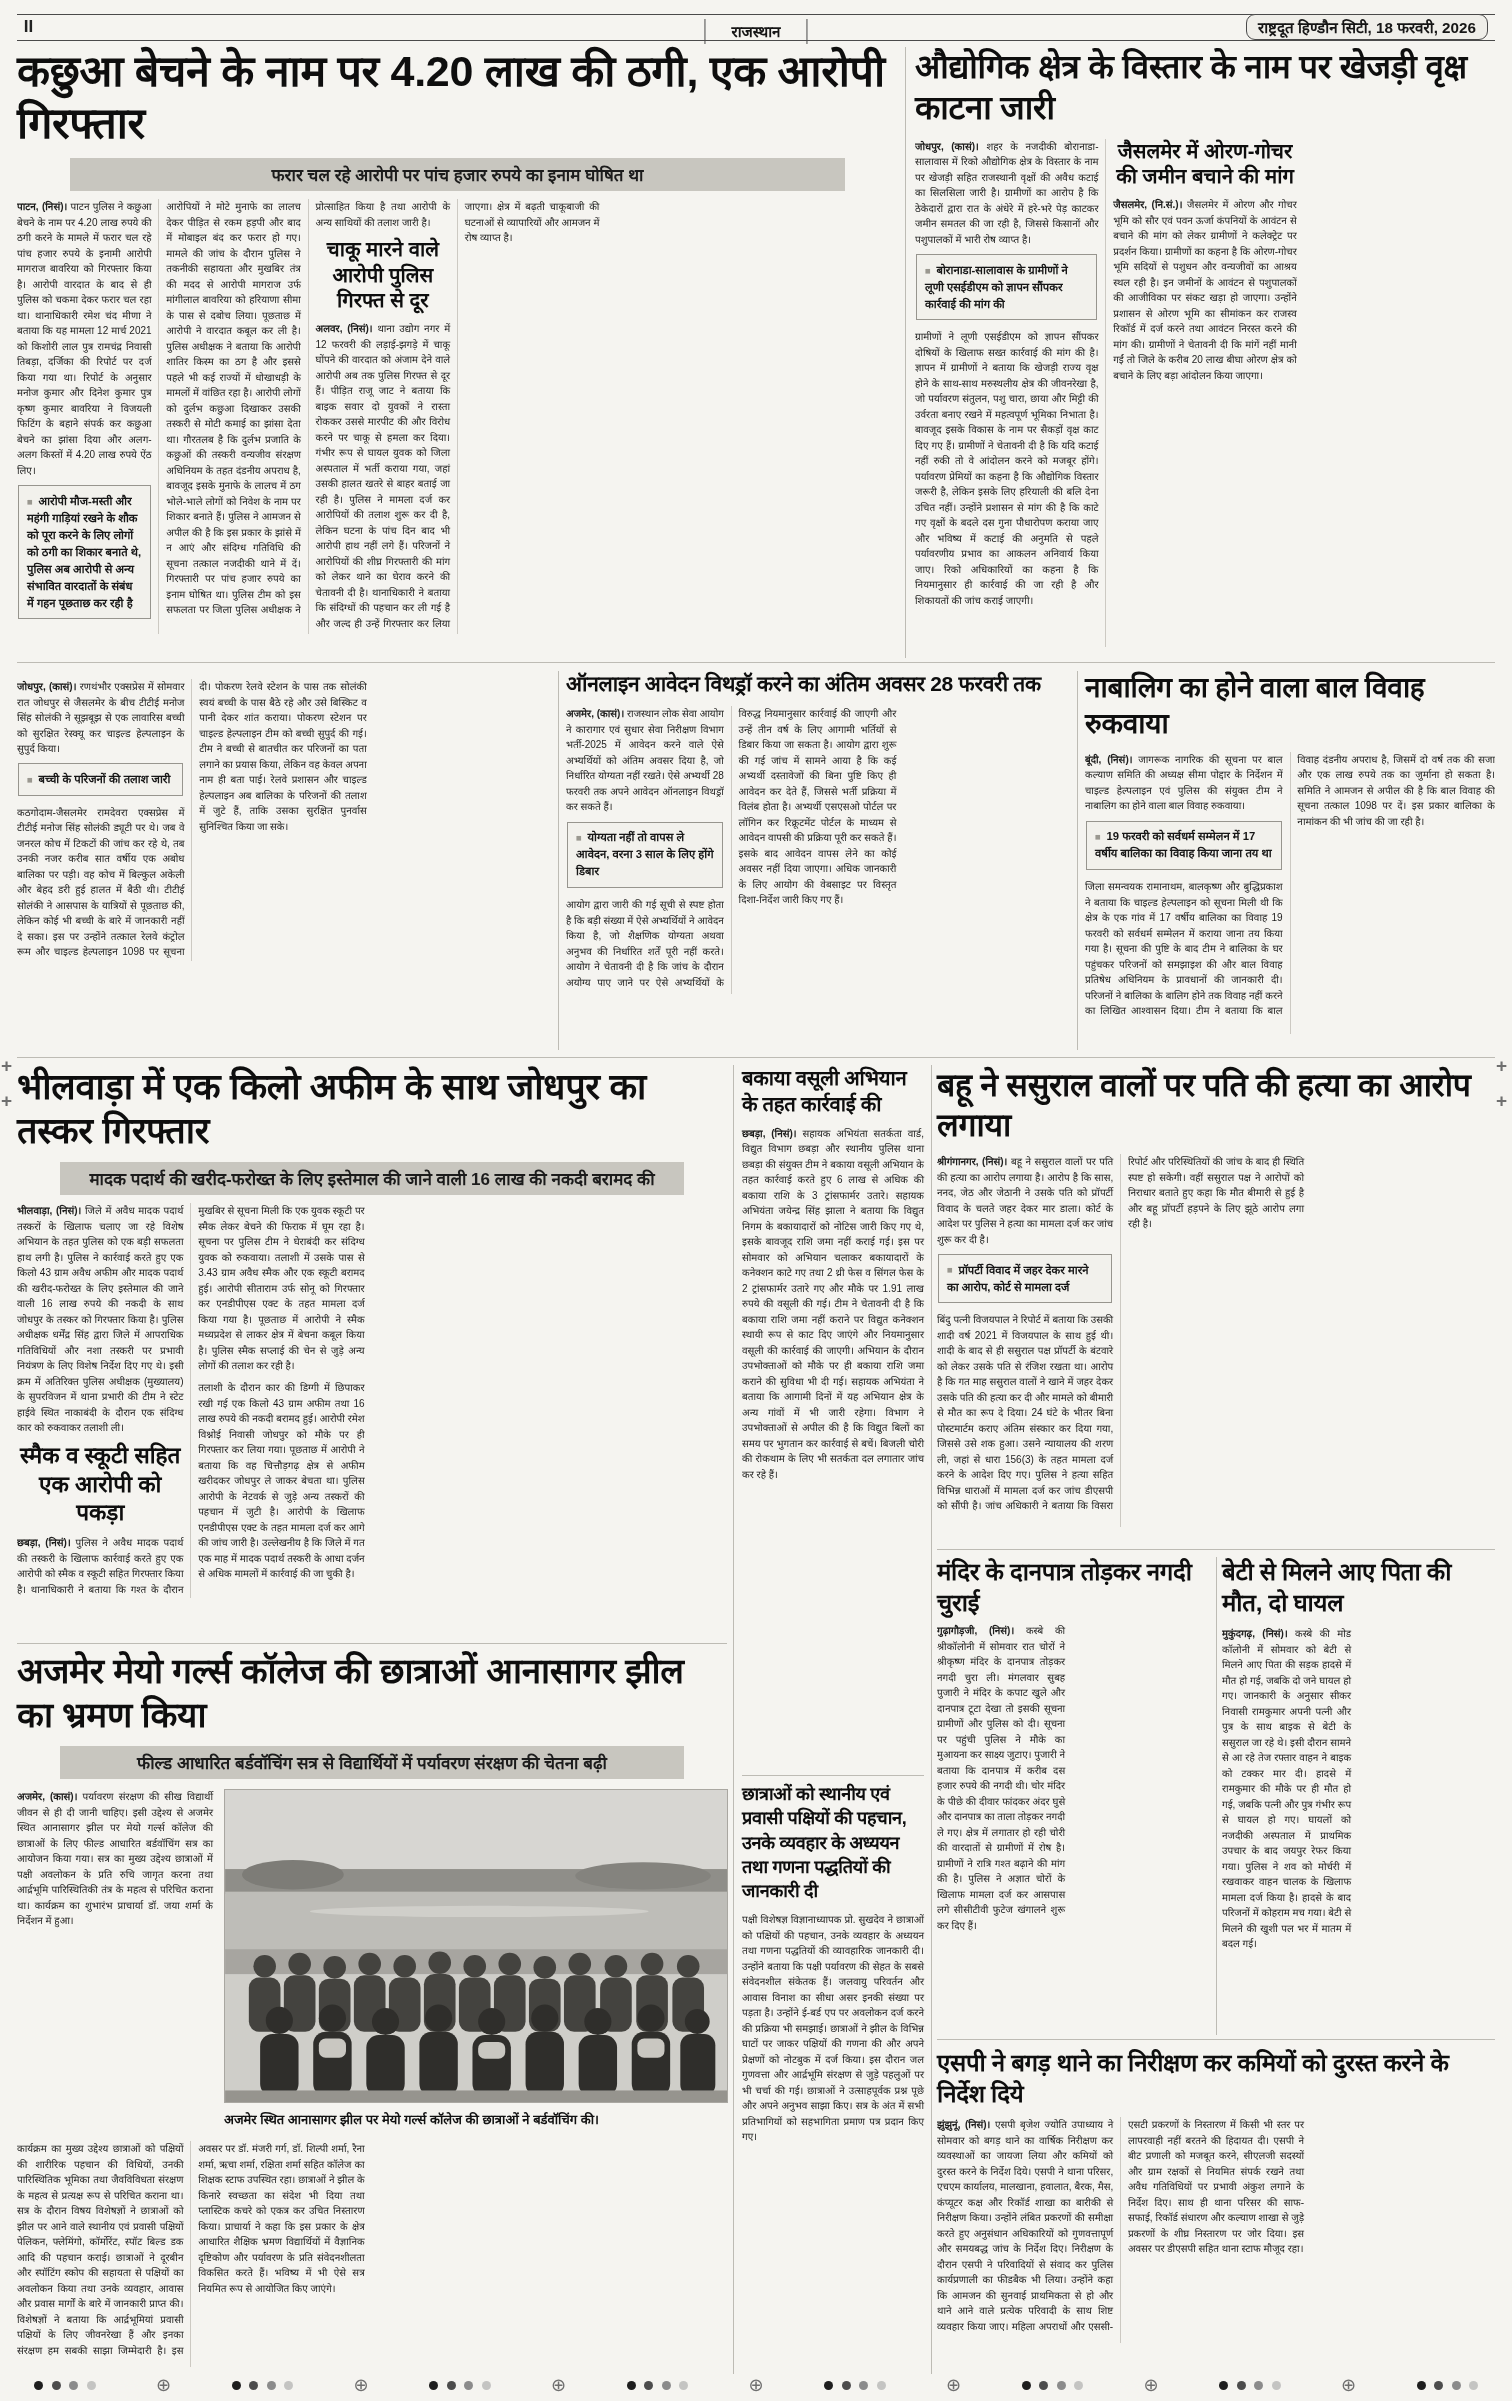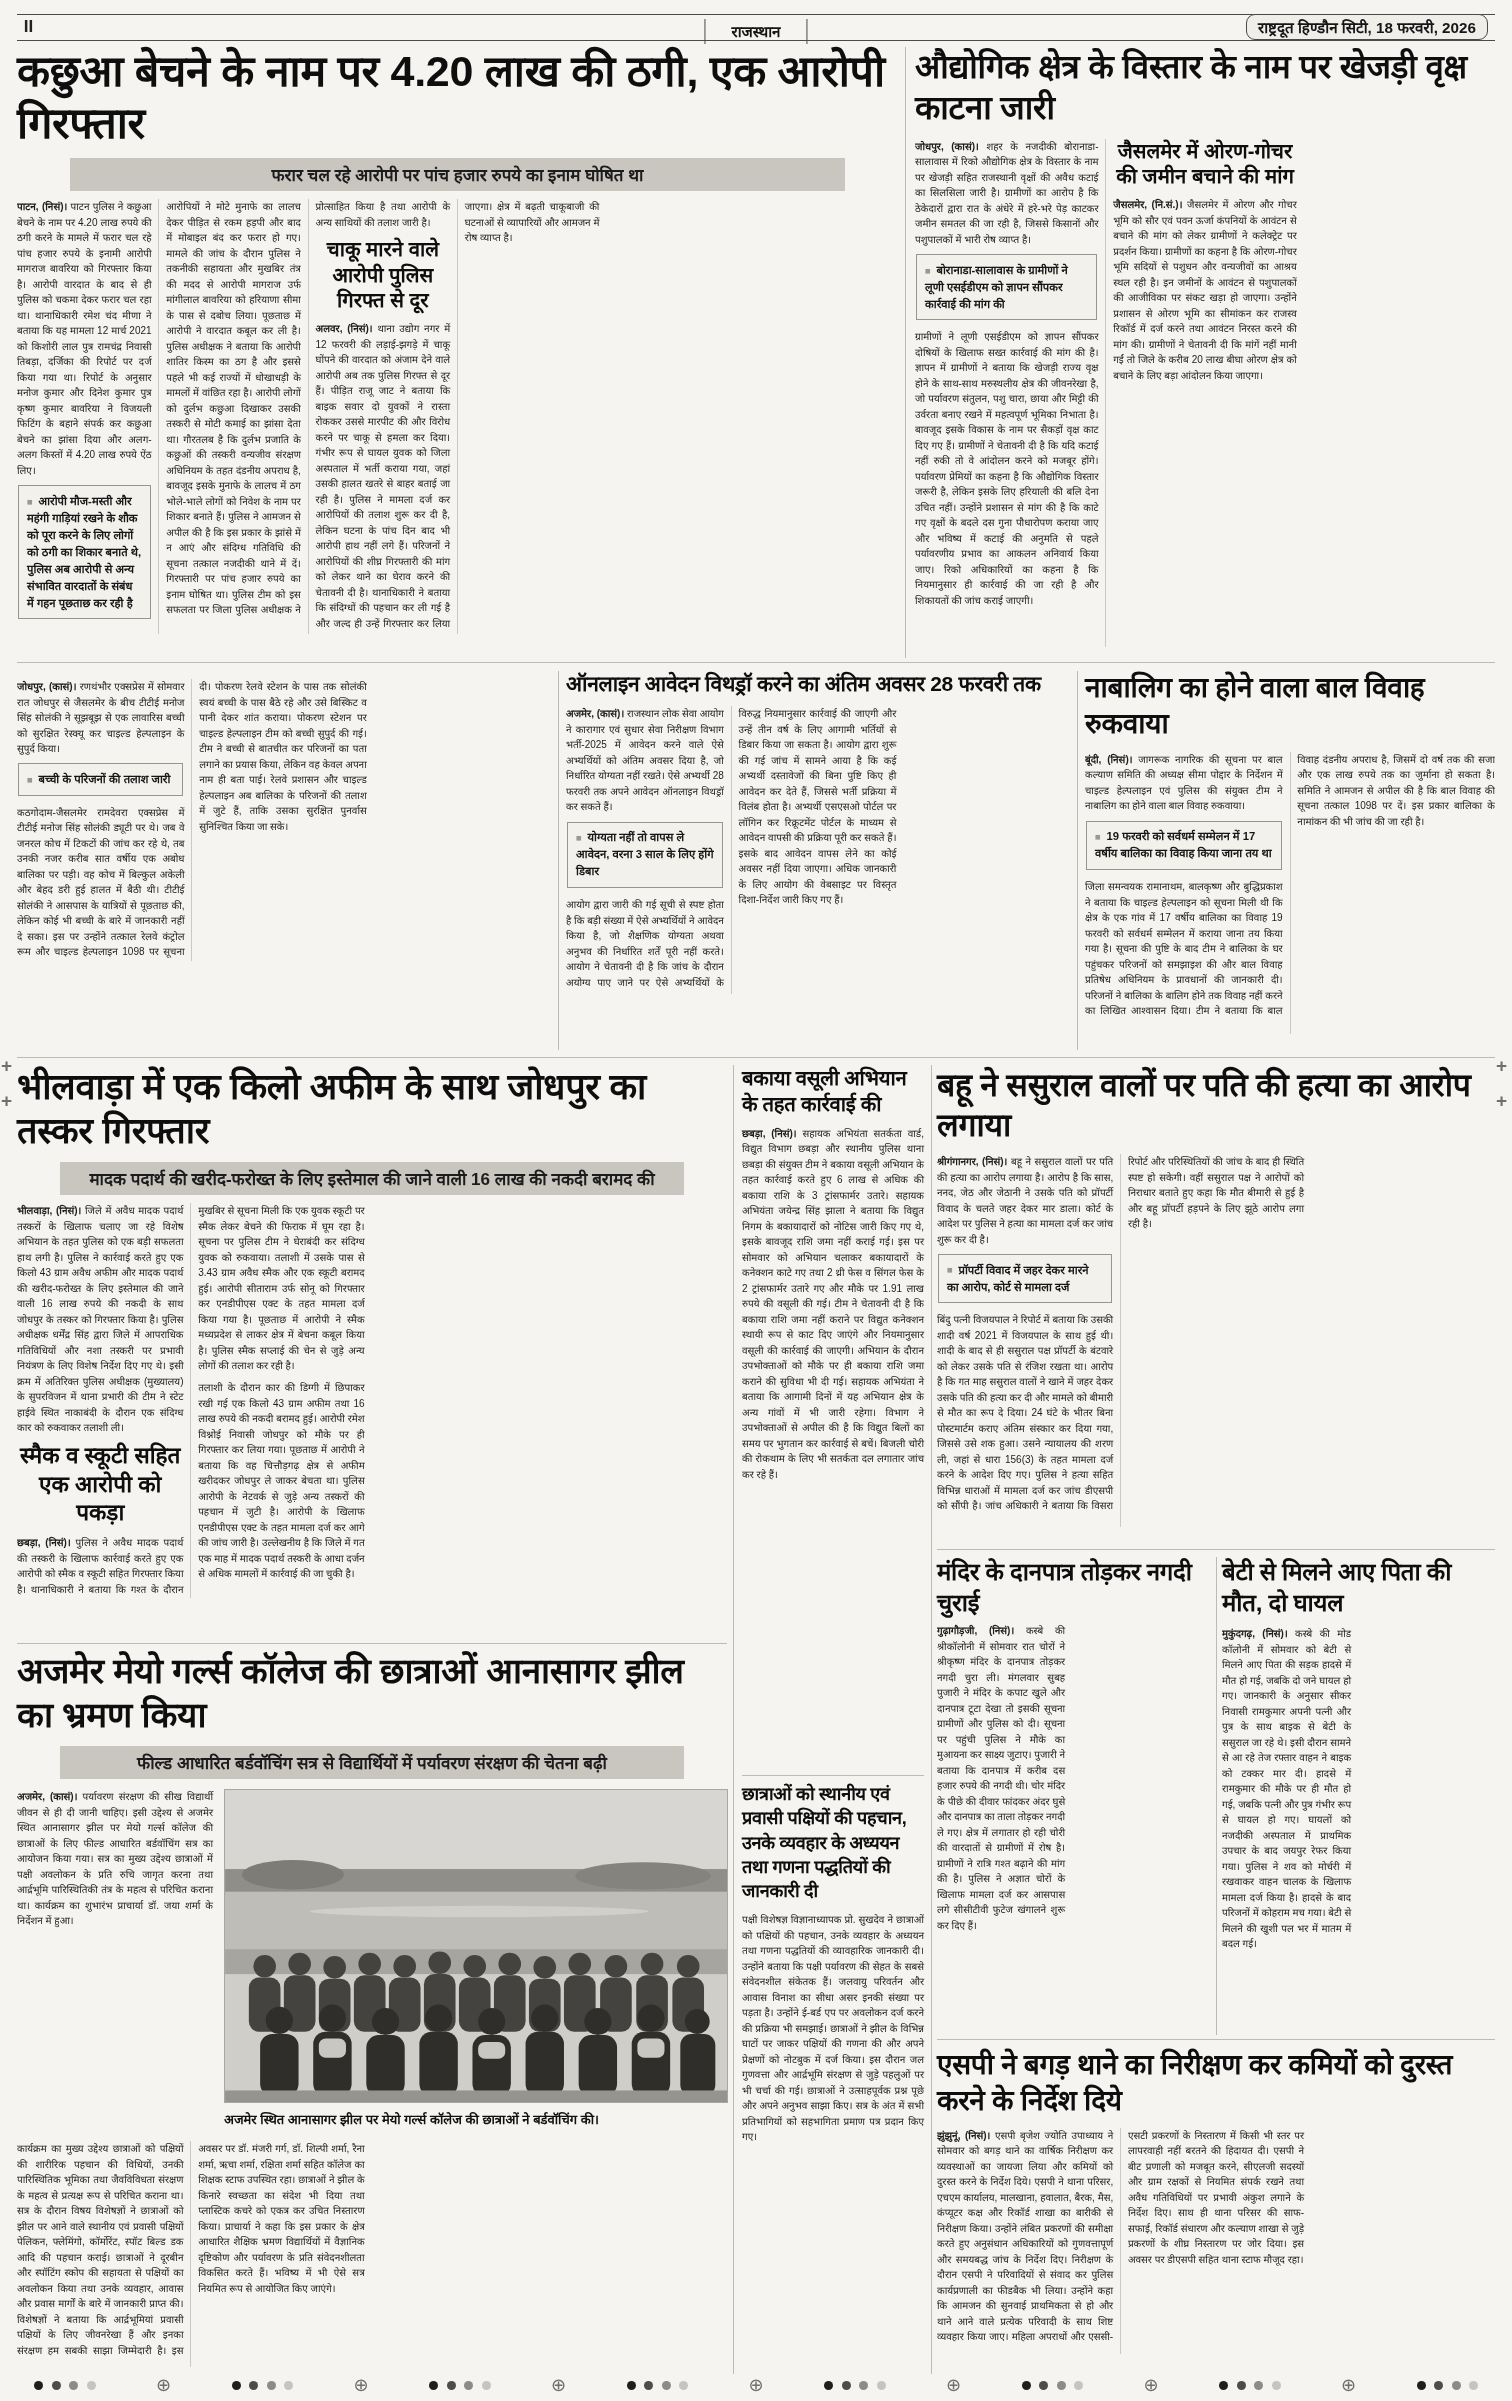--- a/index.html
+++ b/index.html
@@ -242,21 +242,21 @@
       <p class="body">कार्यक्रम का मुख्य उद्देश्य छात्राओं को पक्षियों की शारीरिक पहचान की विधियों, उनकी पारिस्थितिक भूमिका तथा जैवविविधता संरक्षण के महत्व से प्रत्यक्ष रूप से परिचित कराना था। सत्र के दौरान विषय विशेषज्ञों ने छात्राओं को झील पर आने वाले स्थानीय एवं प्रवासी पक्षियों पेलिकन, फ्लेमिंगो, कॉर्मोरेंट, स्पॉट बिल्ड डक आदि की पहचान कराई। छात्राओं ने दूरबीन और स्पॉटिंग स्कोप की सहायता से पक्षियों का अवलोकन किया तथा उनके व्यवहार, आवास और प्रवास मार्गों के बारे में जानकारी प्राप्त की। विशेषज्ञों ने बताया कि आर्द्रभूमियां प्रवासी पक्षियों के लिए जीवनरेखा हैं और इनका संरक्षण हम सबकी साझा जिम्मेदारी है। इस अवसर पर डॉ. मंजरी गर्ग, डॉ. शिल्पी शर्मा, रैना शर्मा, ऋचा शर्मा, रक्षिता शर्मा सहित कॉलेज का शिक्षक स्टाफ उपस्थित रहा। छात्राओं ने झील के किनारे स्वच्छता का संदेश भी दिया तथा प्लास्टिक कचरे को एकत्र कर उचित निस्तारण किया। प्राचार्या ने कहा कि इस प्रकार के क्षेत्र आधारित शैक्षिक भ्रमण विद्यार्थियों में वैज्ञानिक दृष्टिकोण और पर्यावरण के प्रति संवेदनशीलता विकसित करते हैं। भविष्य में भी ऐसे सत्र नियमित रूप से आयोजित किए जाएंगे।</p>
     </div>
   </section>
 
   <section class="art" style="left:742px;top:1782px;width:182px;height:592px;">
     <h3 class="hl hl-left" style="font-size:18px;line-height:1.35;margin-bottom:9px;">छात्राओं को स्थानीय एवं प्रवासी पक्षियों की पहचान, उनके व्यवहार के अध्ययन तथा गणना पद्धतियों की जानकारी दी</h3>
     <p class="body" style="text-align:justify;">पक्षी विशेषज्ञ विज्ञानाध्यापक प्रो. सुखदेव ने छात्राओं को पक्षियों की पहचान, उनके व्यवहार के अध्ययन तथा गणना पद्धतियों की व्यावहारिक जानकारी दी। उन्होंने बताया कि पक्षी पर्यावरण की सेहत के सबसे संवेदनशील संकेतक हैं। जलवायु परिवर्तन और आवास विनाश का सीधा असर इनकी संख्या पर पड़ता है। उन्होंने ई-बर्ड एप पर अवलोकन दर्ज करने की प्रक्रिया भी समझाई। छात्राओं ने झील के विभिन्न घाटों पर जाकर पक्षियों की गणना की और अपने प्रेक्षणों को नोटबुक में दर्ज किया। इस दौरान जल गुणवत्ता और आर्द्रभूमि संरक्षण से जुड़े पहलुओं पर भी चर्चा की गई। छात्राओं ने उत्साहपूर्वक प्रश्न पूछे और अपने अनुभव साझा किए। सत्र के अंत में सभी प्रतिभागियों को सहभागिता प्रमाण पत्र प्रदान किए गए।</p>
   </section>
 
   <section class="art" style="left:937px;top:2047px;width:558px;height:326px;">
-    <h1 class="hl" style="font-size:28px;line-height:1.3;">एसपी ने बगड़ थाने का निरीक्षण कर कमियों को दुरस्त करने के निर्देश दिये</h1>
+    <h1 class="hl" style="font-size:24px;line-height:1.3;">एसपी ने बगड़ थाने का निरीक्षण कर कमियों को दुरस्त करने के निर्देश दिये</h1>
     <div class="cols c3" style="height:226px;margin-top:8px;">
       <p class="body"><strong class="dateline">झुंझुनूं, (निसं)।</strong> <span>एसपी बृजेश ज्योति उपाध्याय ने सोमवार को बगड़ थाने का वार्षिक निरीक्षण कर व्यवस्थाओं का जायजा लिया और कमियों को दुरस्त करने के निर्देश दिये। एसपी ने थाना परिसर, एचएम कार्यालय, मालखाना, हवालात, बैरक, मैस, कंप्यूटर कक्ष और रिकॉर्ड शाखा का बारीकी से निरीक्षण किया। उन्होंने लंबित प्रकरणों की समीक्षा करते हुए अनुसंधान अधिकारियों को गुणवत्तापूर्ण और समयबद्ध जांच के निर्देश दिए। निरीक्षण के दौरान एसपी ने परिवादियों से संवाद कर पुलिस कार्यप्रणाली का फीडबैक भी लिया। उन्होंने कहा कि आमजन की सुनवाई प्राथमिकता से हो और थाने आने वाले प्रत्येक परिवादी के साथ शिष्ट व्यवहार किया जाए। महिला अपराधों और एससी-एसटी प्रकरणों के निस्तारण में किसी भी स्तर पर लापरवाही नहीं बरतने की हिदायत दी। एसपी ने बीट प्रणाली को मजबूत करने, सीएलजी सदस्यों और ग्राम रक्षकों से नियमित संपर्क रखने तथा अवैध गतिविधियों पर प्रभावी अंकुश लगाने के निर्देश दिए। साथ ही थाना परिसर की साफ-सफाई, रिकॉर्ड संधारण और कल्याण शाखा से जुड़े प्रकरणों के शीघ्र निस्तारण पर जोर दिया। इस अवसर पर डीएसपी सहित थाना स्टाफ मौजूद रहा।</span></p>
     </div>
   </section>
 
   <span class="cropmark" style="left:1.1px;top:1055px;">+</span>
   <span class="cropmark" style="left:1.1px;top:1090px;">+</span>
   <span class="cropmark" style="left:1496px;top:1055px;">+</span>
   <span class="cropmark" style="left:1496px;top:1090px;">+</span>
 

